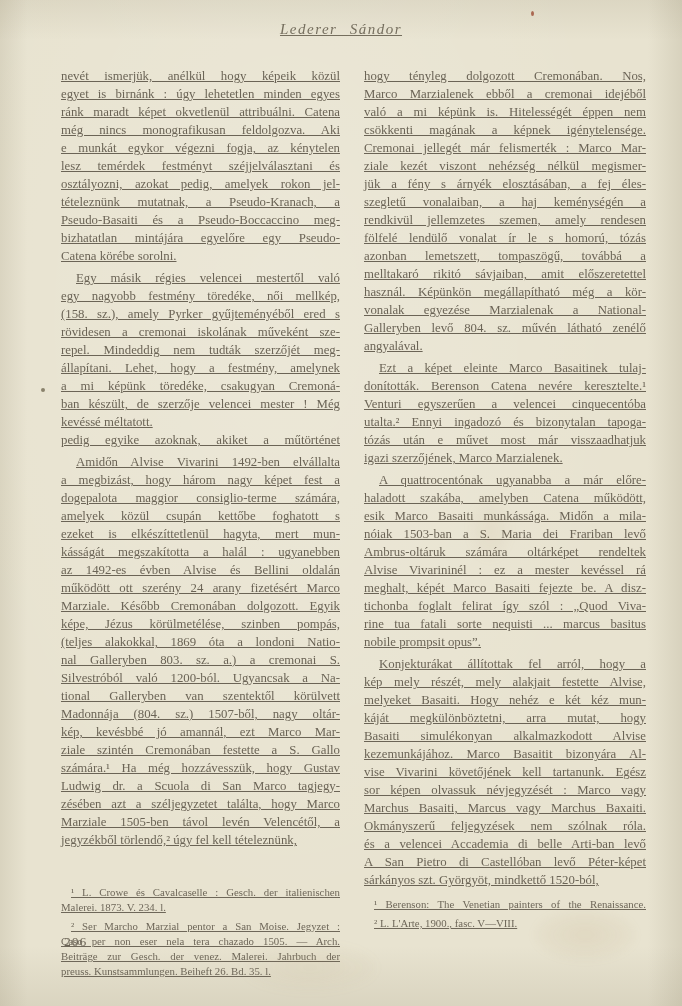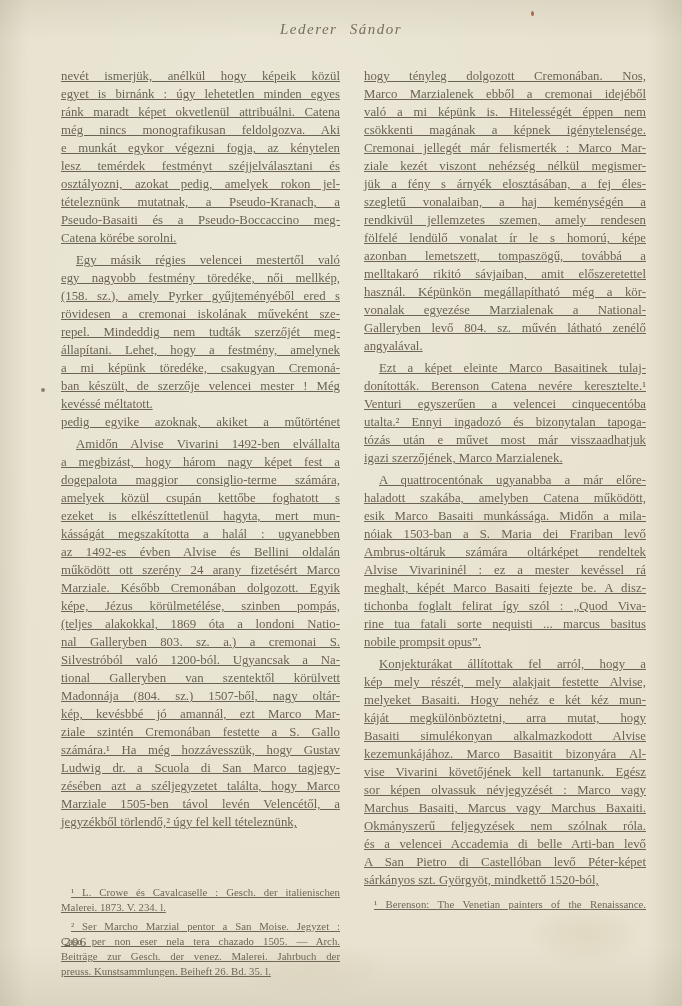--- a/index.html
+++ b/index.html
@@ -6,21 +6,21 @@
   body{width:682px;height:1006px;overflow:hidden;
        font-family:"Liberation Serif", serif;}
   .page{position:absolute;left:0;top:0;width:682px;height:1006px;
     background:
       radial-gradient(ellipse at 42% 32%, rgba(255,255,255,0.16), rgba(255,255,255,0) 62%),
       linear-gradient(to right, rgba(115,105,75,0.13), rgba(115,105,75,0) 4%, rgba(115,105,75,0) 95%, rgba(115,105,75,0.14)),
       linear-gradient(to bottom, rgba(115,105,75,0.10), rgba(115,105,75,0) 4%, rgba(115,105,75,0) 94%, rgba(115,105,75,0.12)),
       #e8e3d0;
     color:#6b6456;}
   .header{position:absolute;left:0;top:21px;width:682px;text-align:center;
-    font-style:italic;font-size:15px;letter-spacing:1.5px;word-spacing:7px;color:#756e5e;}
+    font-style:italic;font-size:15px;letter-spacing:1.5px;word-spacing:7px;color:#756e5e;text-decoration:underline;}
   .col{position:absolute;top:63px;font-size:12.8px;line-height:18px;color:#6b6456;}
   .col.left{left:57px;width:287px;}
   .col.right{left:360px;width:290px;}
   .para{margin:4px;padding:0;text-decoration:underline;}
   .para.indent .tline:first-child{text-indent:15px;}
   .tline{text-align:justify;text-align-last:justify;height:18px;overflow:visible;}
   .tline.last{text-align-last:left;}
   .fnblock{position:absolute;font-size:10.8px;line-height:15px;color:#6e6759;}
   .fnblock .tline{height:15px;}
   .fnblock .para .tline:first-child{text-indent:10px;}
@@ -48,20 +48,21 @@
       <div class="para">
         <div class="tline">nevét ismerjük, anélkül hogy képeik közül</div>
         <div class="tline">egyet is birnánk : úgy lehetetlen minden egyes</div>
         <div class="tline">ránk maradt képet okvetlenül attribuálni. Catena</div>
         <div class="tline">még nincs monografikusan feldolgozva. Aki</div>
         <div class="tline">e munkát egykor végezni fogja, az kénytelen</div>
         <div class="tline">lesz temérdek festményt széjjelválasztani és</div>
         <div class="tline">osztályozni, azokat pedig, amelyek rokon jel-</div>
         <div class="tline">tételeznünk mutatnak, a Pseudo-Kranach, a</div>
         <div class="tline">Pseudo-Basaiti és a Pseudo-Boccaccino meg-</div>
+        <div class="tline">bizhatatlan mintájára egyelőre egy Pseudo-</div>
         <div class="tline last">Catena körébe sorolni.</div>
       </div>
       <div class="para indent">
         <div class="tline">Egy másik régies velencei mestertől való</div>
         <div class="tline">egy nagyobb festmény töredéke, női mellkép,</div>
         <div class="tline">(158. sz.), amely Pyrker gyűjteményéből ered s</div>
         <div class="tline">rövidesen a cremonai iskolának műveként sze-</div>
         <div class="tline">repel. Mindeddig nem tudták szerzőjét meg-</div>
         <div class="tline">állapítani. Lehet, hogy a festmény, amelynek</div>
         <div class="tline">a mi képünk töredéke, csakugyan Cremoná-</div>
@@ -99,21 +100,21 @@
       <div class="para">
         <div class="tline">hogy tényleg dolgozott Cremonában. Nos,</div>
         <div class="tline">Marco Marzialenek ebből a cremonai idejéből</div>
         <div class="tline">való a mi képünk is. Hitelességét éppen nem</div>
         <div class="tline">csökkenti magának a képnek igénytelensége.</div>
         <div class="tline">Cremonai jellegét már felismerték : Marco Mar-</div>
         <div class="tline">ziale kezét viszont nehézség nélkül megismer-</div>
         <div class="tline">jük a fény s árnyék elosztásában, a fej éles-</div>
         <div class="tline">szegletű vonalaiban, a haj keménységén a</div>
         <div class="tline">rendkivül jellemzetes szemen, amely rendesen</div>
-        <div class="tline">fölfelé lendülő vonalat ír le s homorú, képe</div>
+        <div class="tline">fölfelé lendülő vonalat ír le s homorú, tózás</div>
         <div class="tline">azonban lemetszett, tompaszögű, továbbá a</div>
         <div class="tline">melltakaró rikitó sávjaiban, amit előszeretettel</div>
         <div class="tline">használ. Képünkön megállapítható még a kör-</div>
         <div class="tline">vonalak egyezése Marzialenak a National-</div>
         <div class="tline">Galleryben levő 804. sz. művén látható zenélő</div>
         <div class="tline last">angyalával.</div>
       </div>
       <div class="para indent">
         <div class="tline">Ezt a képet eleinte Marco Basaitinek tulaj-</div>
         <div class="tline">donították. Berenson Catena nevére keresztelte.¹</div>
@@ -161,20 +162,23 @@
         <div class="tline">Caso per non eser nela tera chazado 1505. — Arch.</div>
         <div class="tline">Beiträge zur Gesch. der venez. Malerei. Jahrbuch der</div>
         <div class="tline last">preuss. Kunstsammlungen. Beiheft 26. Bd. 35. l.</div>
       </div>
     </div>
 
   <div class="fnblock right">
       <div class="para indent">
         <div class="tline">¹ Berenson: The Venetian painters of the Renaissance.</div>
       </div>
+      <div class="para indent">
+        <div class="tline last">² L. L'Arte, 1900., fasc. V—VIII.</div>
+      </div>
     </div>
 
   <div class="pagenum">206</div>
 
   <div class="speck-dark"></div>
   <div class="speck-red"></div>
   <div class="stain1"></div>
   <div class="stain2"></div>
   <div class="stain3"></div>
 </div>

